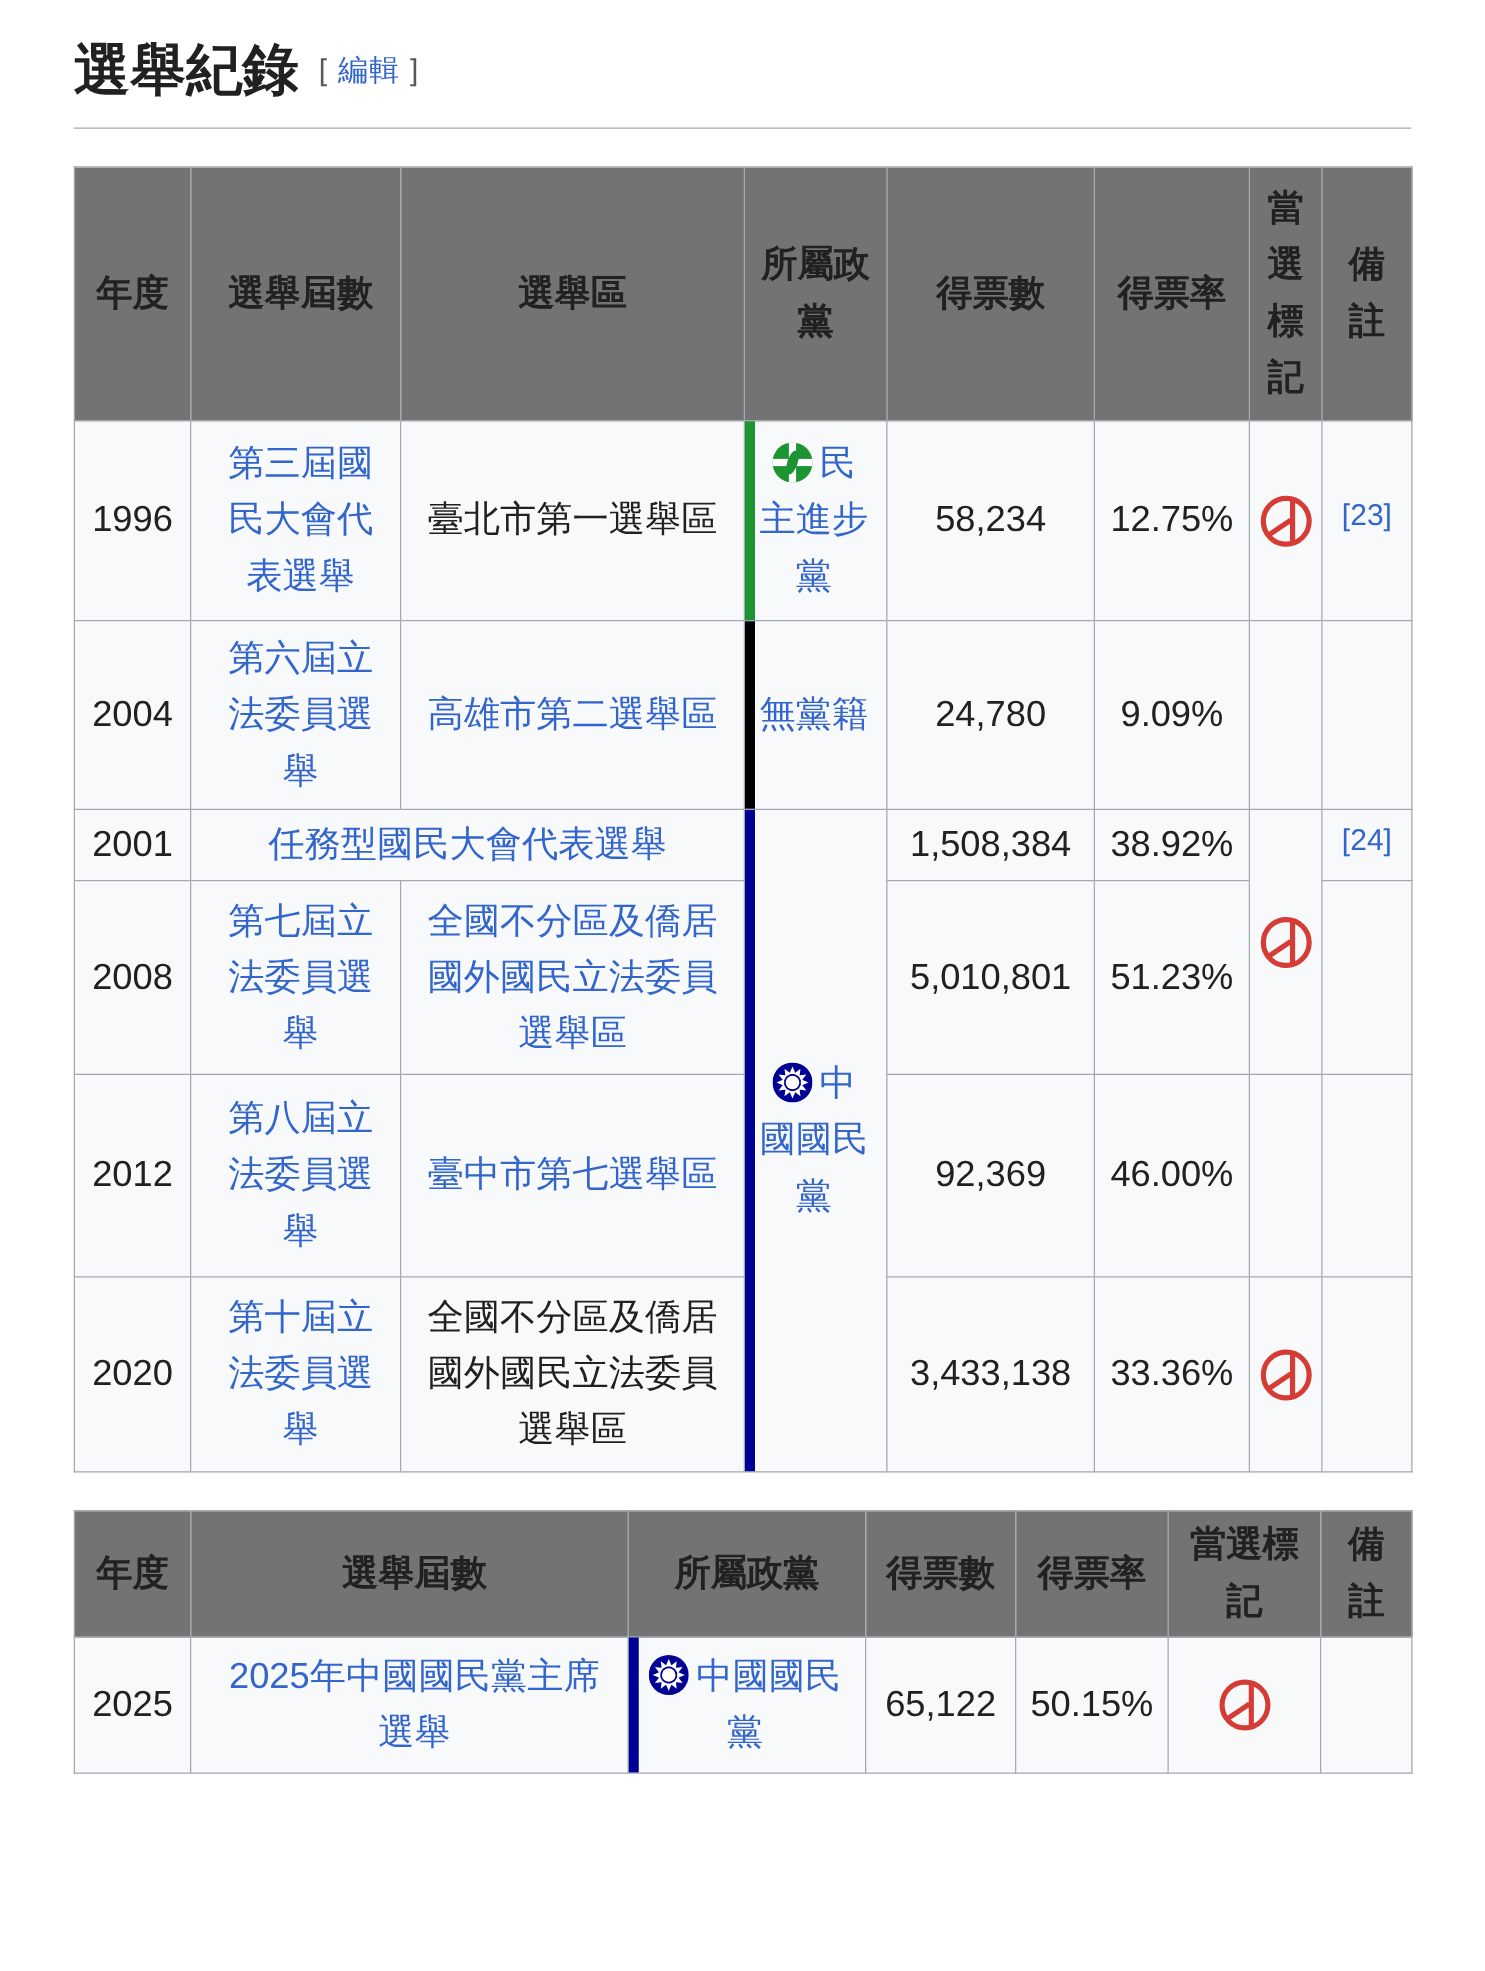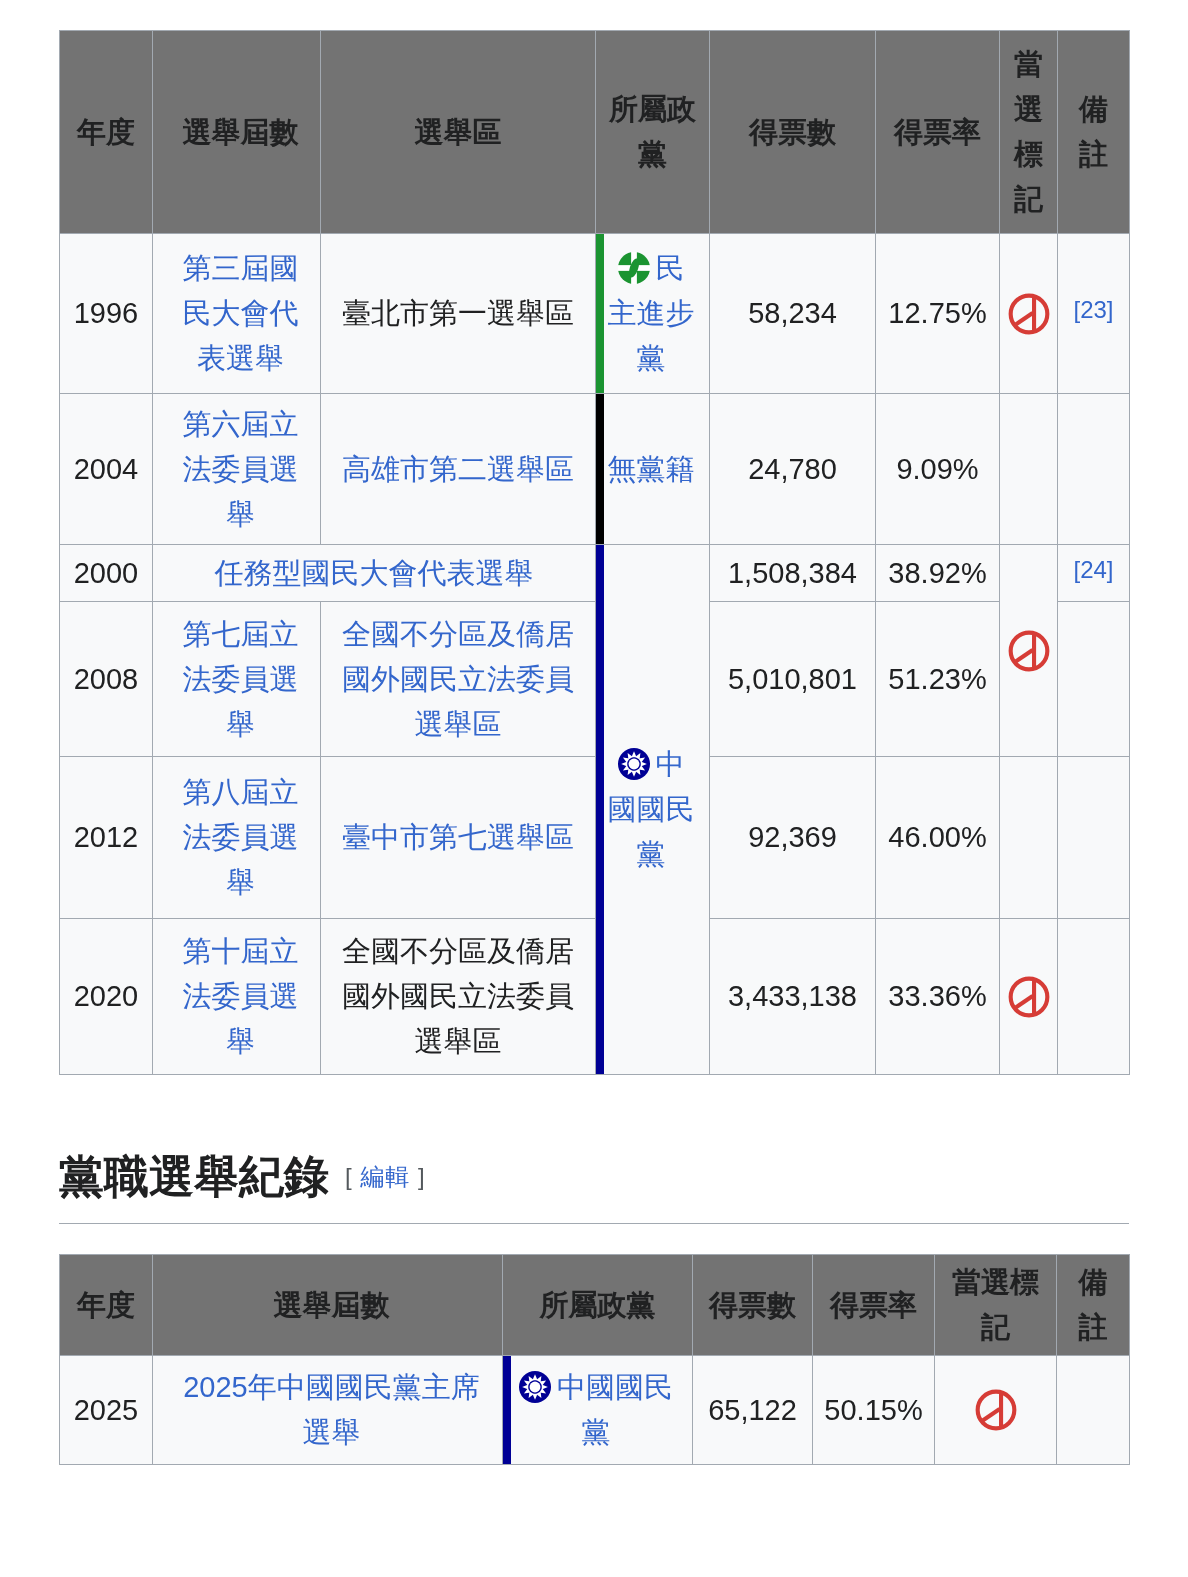--- a/index.html
+++ b/index.html
@@ -38,20 +38,23 @@
   td.mark svg { display:block; margin:0 auto; }
   .ref { font-size:24px; line-height:1; position:relative; top:-5px; }
   .plain { color:#202122; }
   h2.sect2 { margin-top:60px; }
 </style>
 </head>
 <body>
 
 <div class="content">
 
+  <h2 class="sect">
+    <span>選舉紀錄</span><span class="editsection"><span class="bracket">[</span> <a>編輯</a> <span class="bracket">]</span></span>
+  </h2>
 
   <table class="records">
     <colgroup>
       <col style="width:93px">
         <col style="width:168px">
         <col style="width:275px">
         <col style="width:114px">
       <col style="width:166px">
         <col style="width:124px">
         <col style="width:58px">
@@ -102,21 +105,21 @@
         <span class="bar bar-black"></span>
         <a>無黨籍</a>
       </td>
       <td>24,780</td>
       <td>9.09%</td>
       <td class="mark"></td>
       <td></td>
     </tr>
 
     <tr style="height:57px">
-      <td>2000</td>
+      <td>2001</td>
       <td colspan="2"><a>任務型國民大會代表選舉</a></td>
       <td class="party" rowspan="4">
         <span class="bar bar-blue"></span>
         <svg class="plogo" width="32" height="32" viewBox="-50 -50 100 100">
           <circle r="50" fill="#000095"></circle>
           <g fill="#ffffff">
             <polygon points="0,-40 8,-21 -8,-21" transform="rotate(0)"></polygon>
             <polygon points="0,-40 8,-21 -8,-21" transform="rotate(30)"></polygon>
             <polygon points="0,-40 8,-21 -8,-21" transform="rotate(60)"></polygon>
             <polygon points="0,-40 8,-21 -8,-21" transform="rotate(90)"></polygon>
@@ -174,23 +177,20 @@
           <circle cx="24" cy="24" r="20" fill="none" stroke="#d63c36" stroke-width="4.5"></circle>
           <line x1="29.5" y1="6" x2="29.5" y2="42" stroke="#d63c36" stroke-width="4.5"></line>
           <line x1="28" y1="23" x2="9.5" y2="35.5" stroke="#d63c36" stroke-width="4.5"></line>
         </svg>
       </td>
       <td></td>
     </tr>
   </tbody>
     </table>
 
-  <h2 class="sect sect2">
-    <span>黨職選舉紀錄</span><span class="editsection"><span class="bracket">[</span> <a>編輯</a> <span class="bracket">]</span></span>
-  </h2>
 
   <table class="records">
     <colgroup>
       <col style="width:93px">
         <col style="width:350px">
         <col style="width:190px">
         <col style="width:120px">
       <col style="width:122px">
         <col style="width:122px">
         <col style="width:73px">

